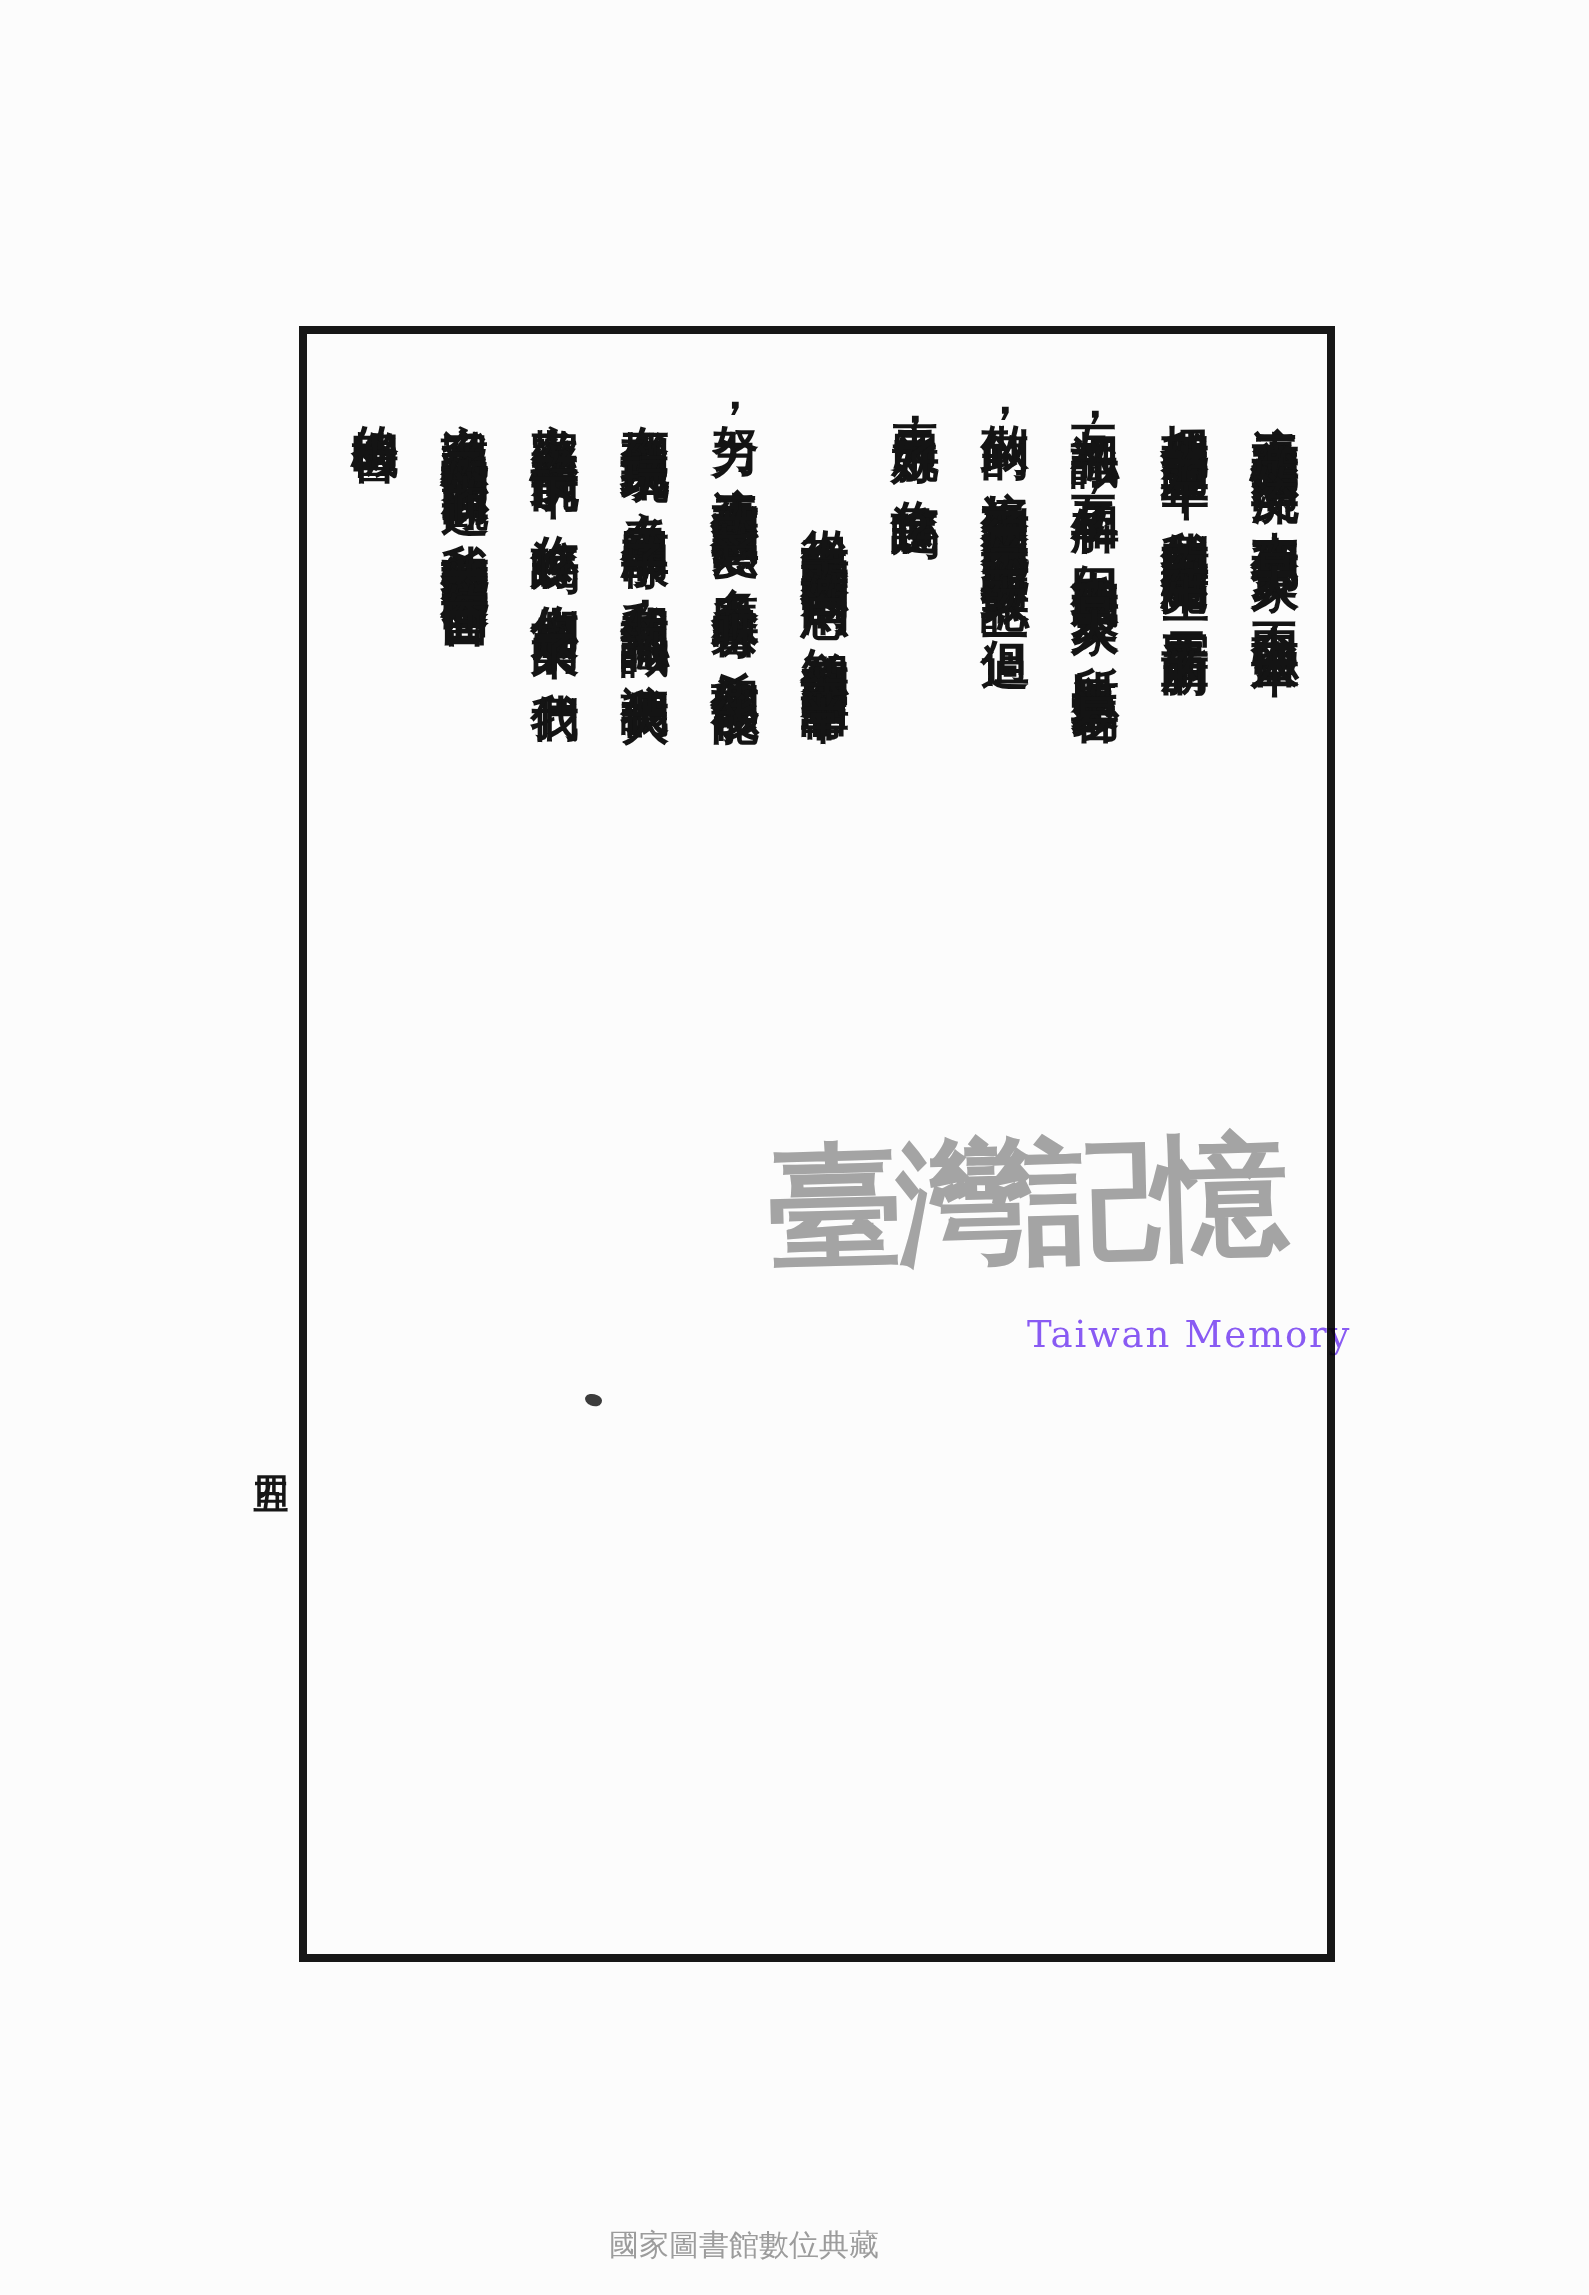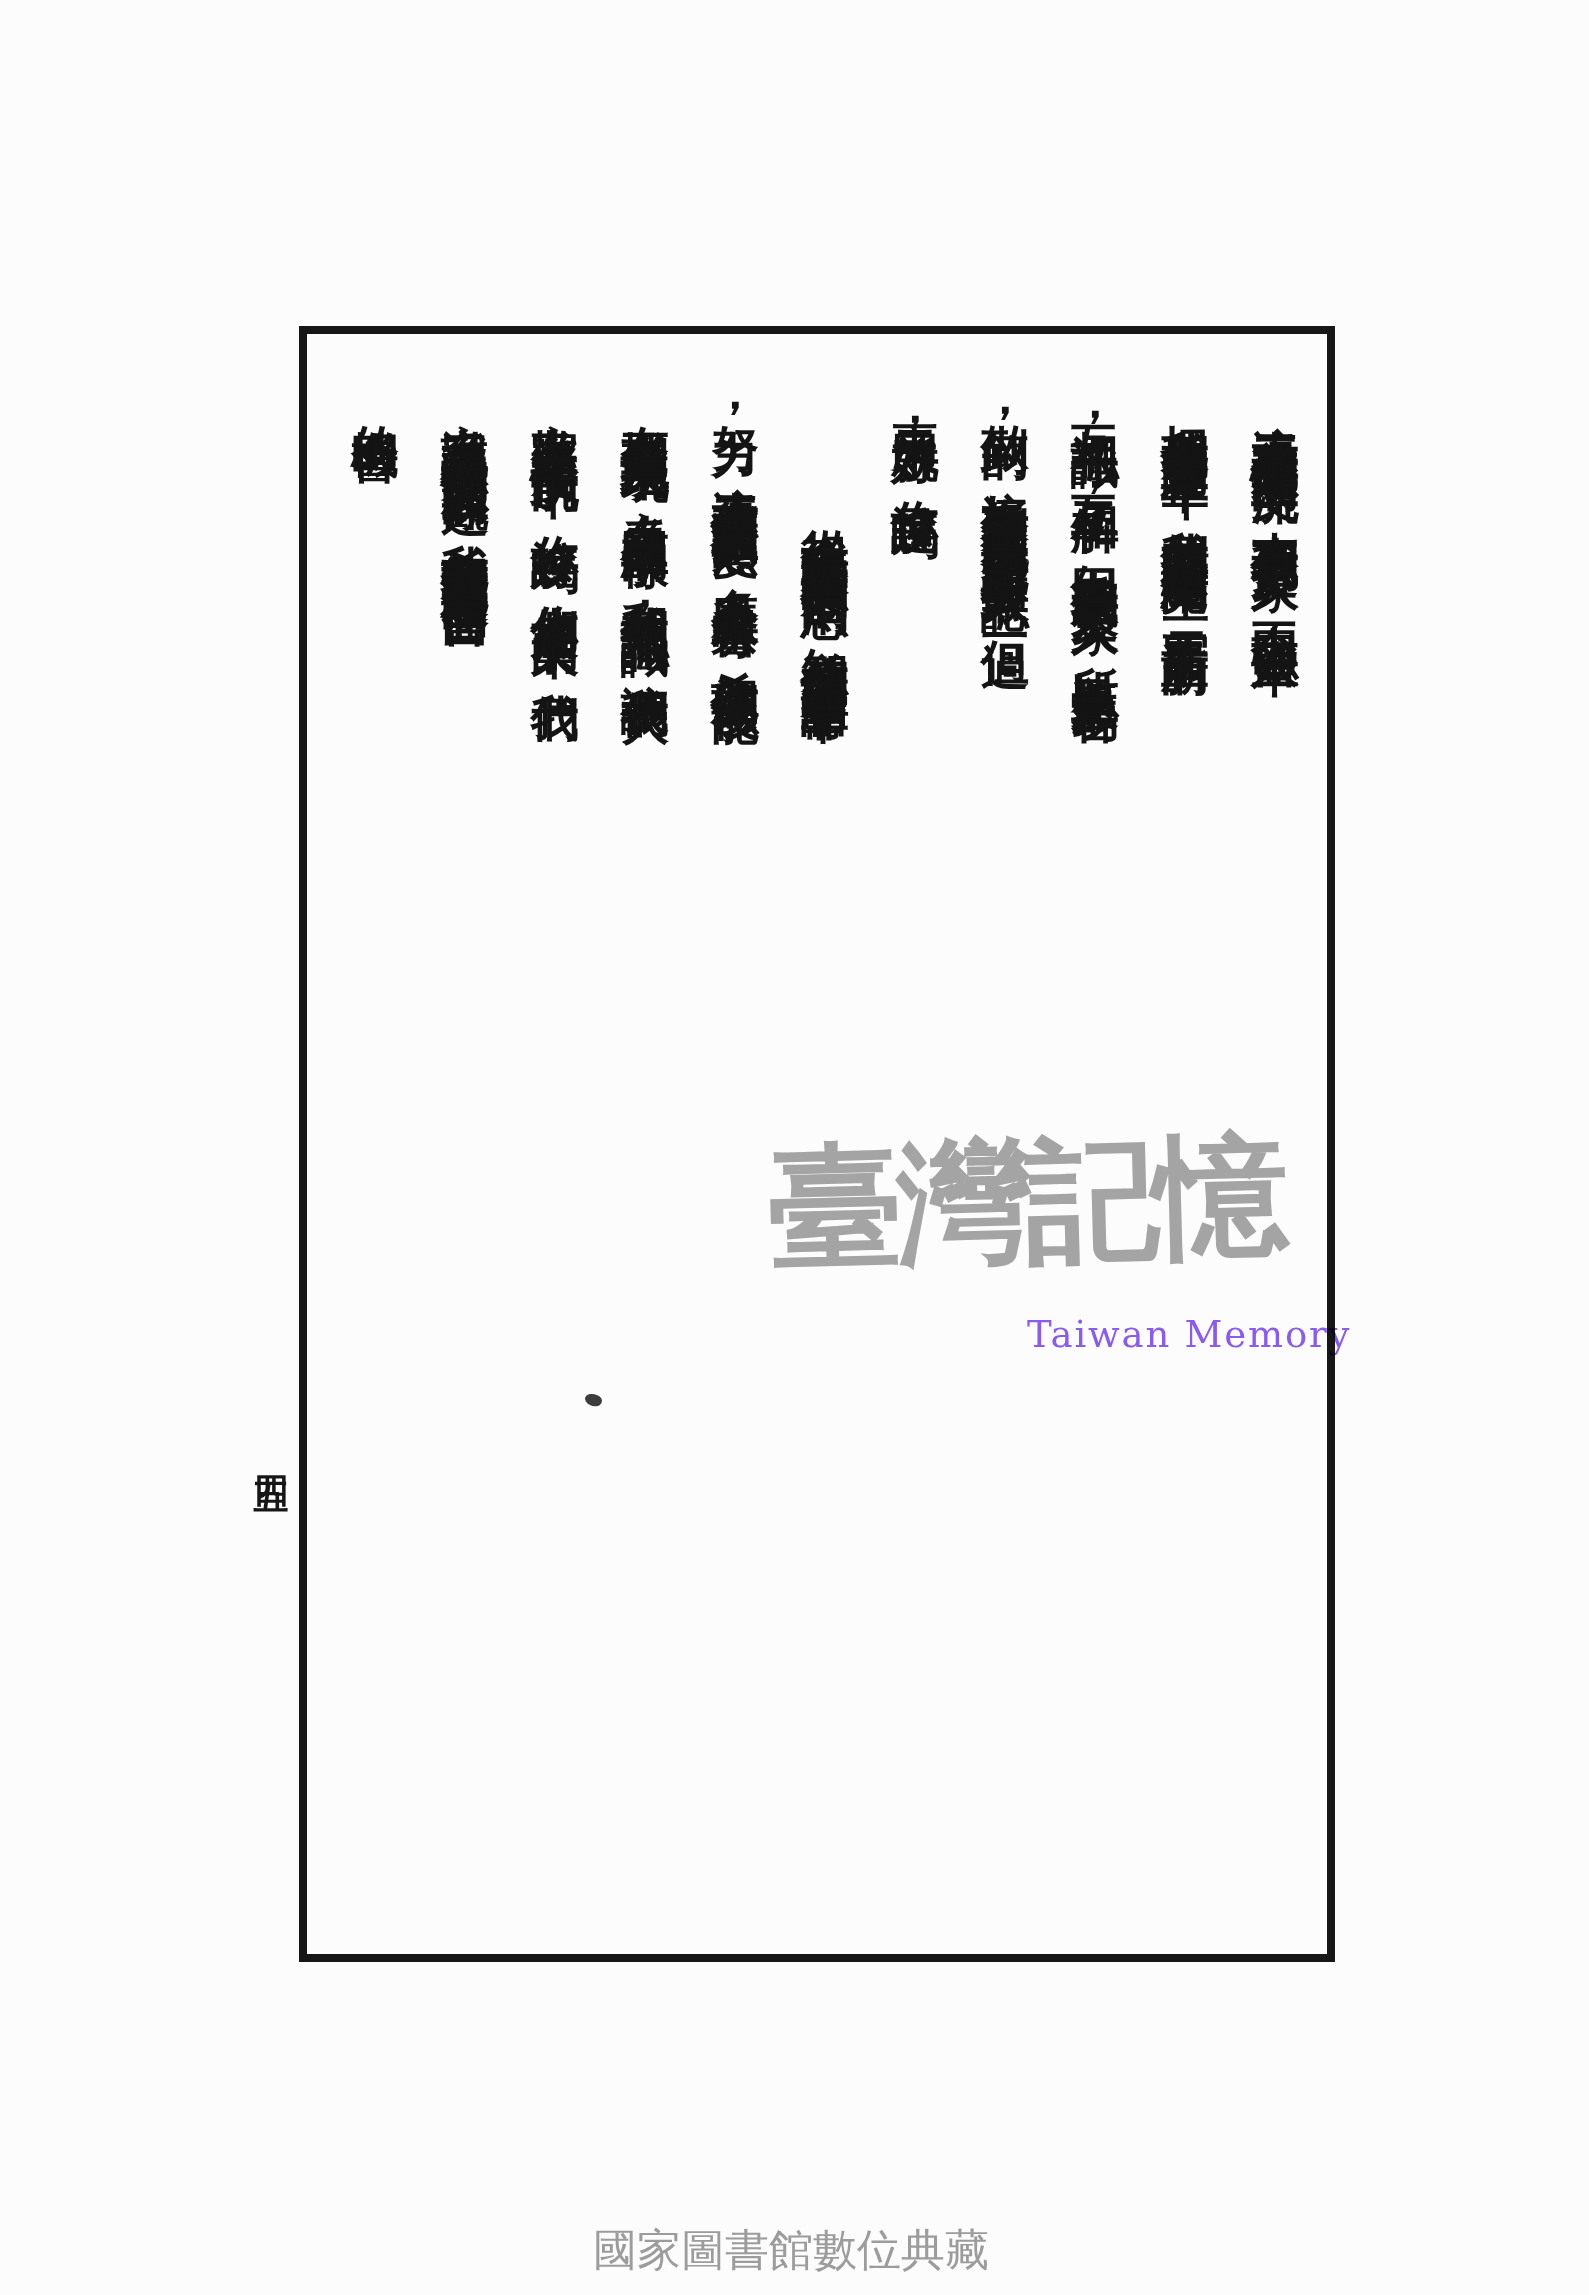--- a/index.html
+++ b/index.html
@@ -78,23 +78,23 @@
     position:absolute;
     left:585px;top:1394px;
     width:17px;height:11.5px;
     background:#3c3c3c;
     border-radius:60% 40% 55% 45%;
     transform:rotate(24deg);
   }
   
   .footer{
     position:absolute;
-    left:593px;top:2228px;
-    font-family:Liberation Mono, monospace;
-    font-size:44px;line-height:1.15;
+    left:609px;top:2228px;
+    font-family:Liberation Sans, sans-serif;
+    font-size:30px;line-height:1.15;
     letter-spacing:0;
     color:#9c9c9c;
   }
 </style>
 </head>
 <body>
 
 <div class="page">
 
   <div class="frame"></div>

